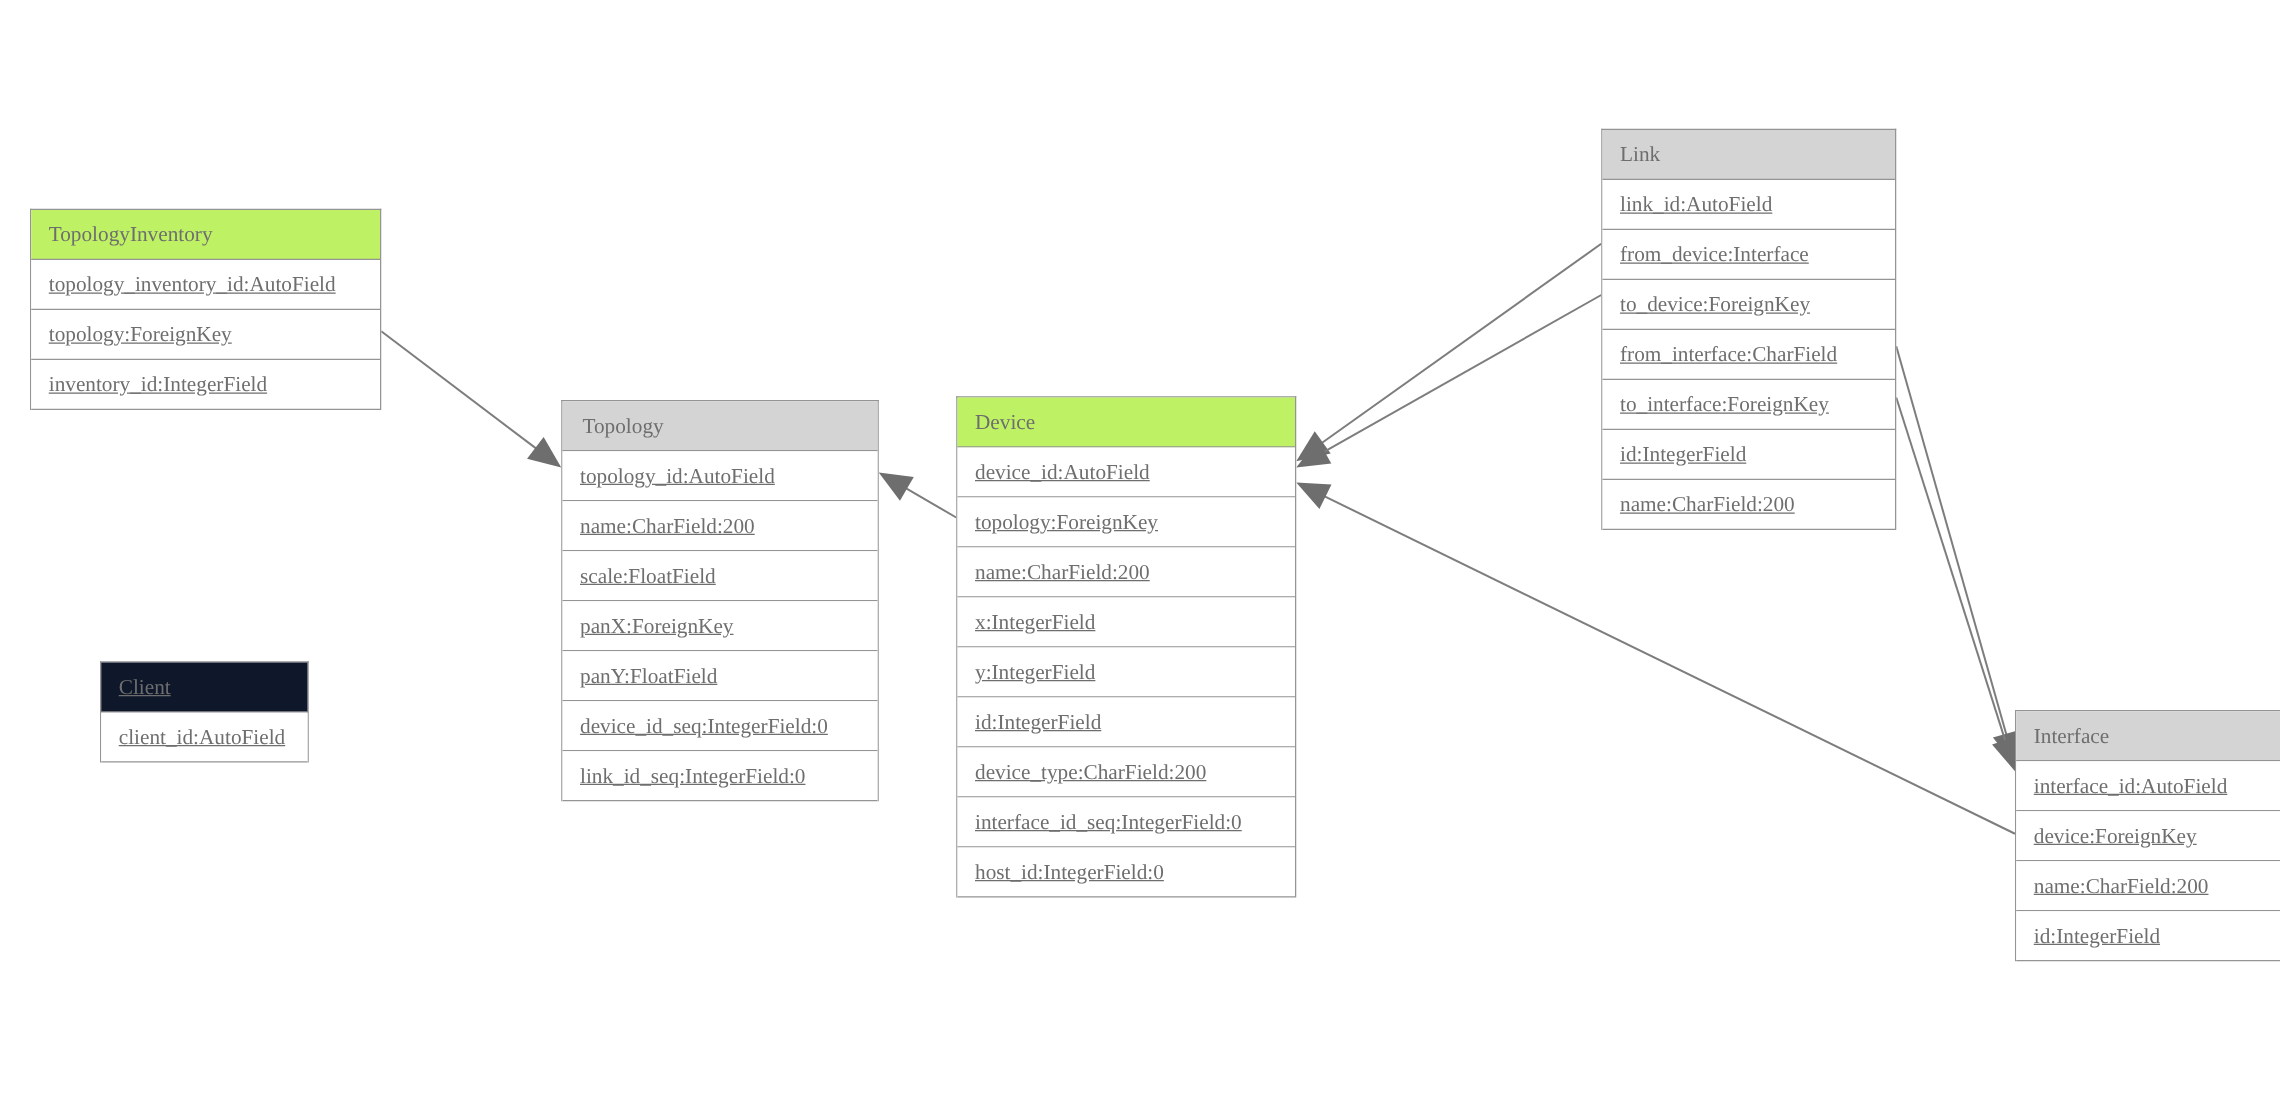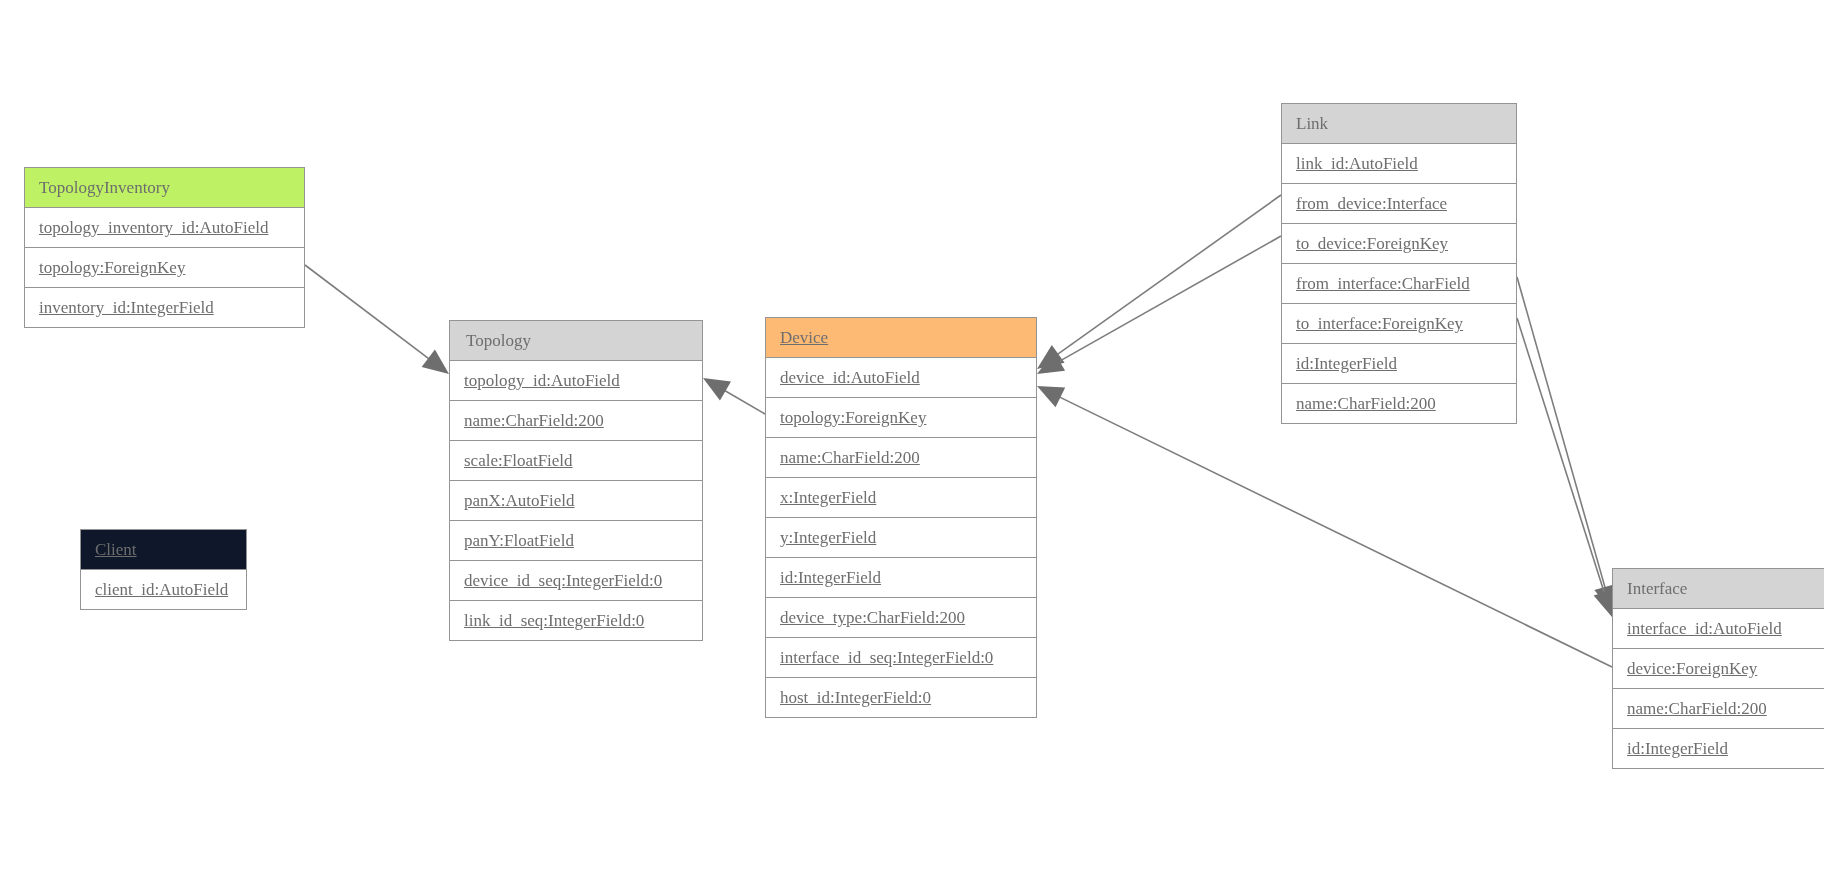--- a/index.html
+++ b/index.html
@@ -89,27 +89,27 @@
       </div>
       <div class="entity" style="left: 80px; top: 529px; width: 167px; border-color: rgb(148, 148, 148);">
         <div class="hdr" style="background: #0f172a; color: rgb(110, 110, 110); border-bottom-color: rgb(148, 148, 148); text-decoration: underline;">Client</div>
         <div class="row" style="color: rgb(110, 110, 110); border-bottom-color: rgb(148, 148, 148);">client_id:AutoField</div>
       </div>
       <div class="entity" style="left: 449px; top: 320px; width: 254px; border-color: rgb(148, 148, 148);">
         <div class="hdr" style="background: rgb(212, 212, 212); color: rgb(110, 110, 110); border-bottom-color: rgb(148, 148, 148); padding-left: 16px;">Topology</div>
         <div class="row" style="color: rgb(110, 110, 110); border-bottom-color: rgb(148, 148, 148);">topology_id:AutoField</div>
         <div class="row" style="color: rgb(110, 110, 110); border-bottom-color: rgb(148, 148, 148);">name:CharField:200</div>
         <div class="row" style="color: rgb(110, 110, 110); border-bottom-color: rgb(148, 148, 148);">scale:FloatField</div>
-        <div class="row" style="color: rgb(110, 110, 110); border-bottom-color: rgb(148, 148, 148);">panX:AutoField</div>
+        <div class="row" style="color: rgb(110, 110, 110); border-bottom-color: rgb(148, 148, 148);">panX:ForeignKey</div>
         <div class="row" style="color: rgb(110, 110, 110); border-bottom-color: rgb(148, 148, 148);">panY:FloatField</div>
         <div class="row" style="color: rgb(110, 110, 110); border-bottom-color: rgb(148, 148, 148);">device_id_seq:IntegerField:0</div>
         <div class="row" style="color: rgb(110, 110, 110); border-bottom-color: rgb(148, 148, 148);">link_id_seq:IntegerField:0</div>
       </div>
       <div class="entity" style="left: 765px; top: 317px; width: 272px; border-color: rgb(148, 148, 148);">
-        <div class="hdr" style="background: #fdba74; color: rgb(110, 110, 110); border-bottom-color: rgb(148, 148, 148); text-decoration: underline;">Device</div>
+        <div class="hdr" style="background: #bef264; color: rgb(110, 110, 110); border-bottom-color: rgb(148, 148, 148);">Device</div>
         <div class="row" style="color: rgb(110, 110, 110); border-bottom-color: rgb(148, 148, 148);">device_id:AutoField</div>
         <div class="row" style="color: rgb(110, 110, 110); border-bottom-color: rgb(148, 148, 148);">topology:ForeignKey</div>
         <div class="row" style="color: rgb(110, 110, 110); border-bottom-color: rgb(148, 148, 148);">name:CharField:200</div>
         <div class="row" style="color: rgb(110, 110, 110); border-bottom-color: rgb(148, 148, 148);">x:IntegerField</div>
         <div class="row" style="color: rgb(110, 110, 110); border-bottom-color: rgb(148, 148, 148);">y:IntegerField</div>
         <div class="row" style="color: rgb(110, 110, 110); border-bottom-color: rgb(148, 148, 148);">id:IntegerField</div>
         <div class="row" style="color: rgb(110, 110, 110); border-bottom-color: rgb(148, 148, 148);">device_type:CharField:200</div>
         <div class="row" style="color: rgb(110, 110, 110); border-bottom-color: rgb(148, 148, 148);">interface_id_seq:IntegerField:0</div>
         <div class="row" style="color: rgb(110, 110, 110); border-bottom-color: rgb(148, 148, 148);">host_id:IntegerField:0</div>
       </div>

